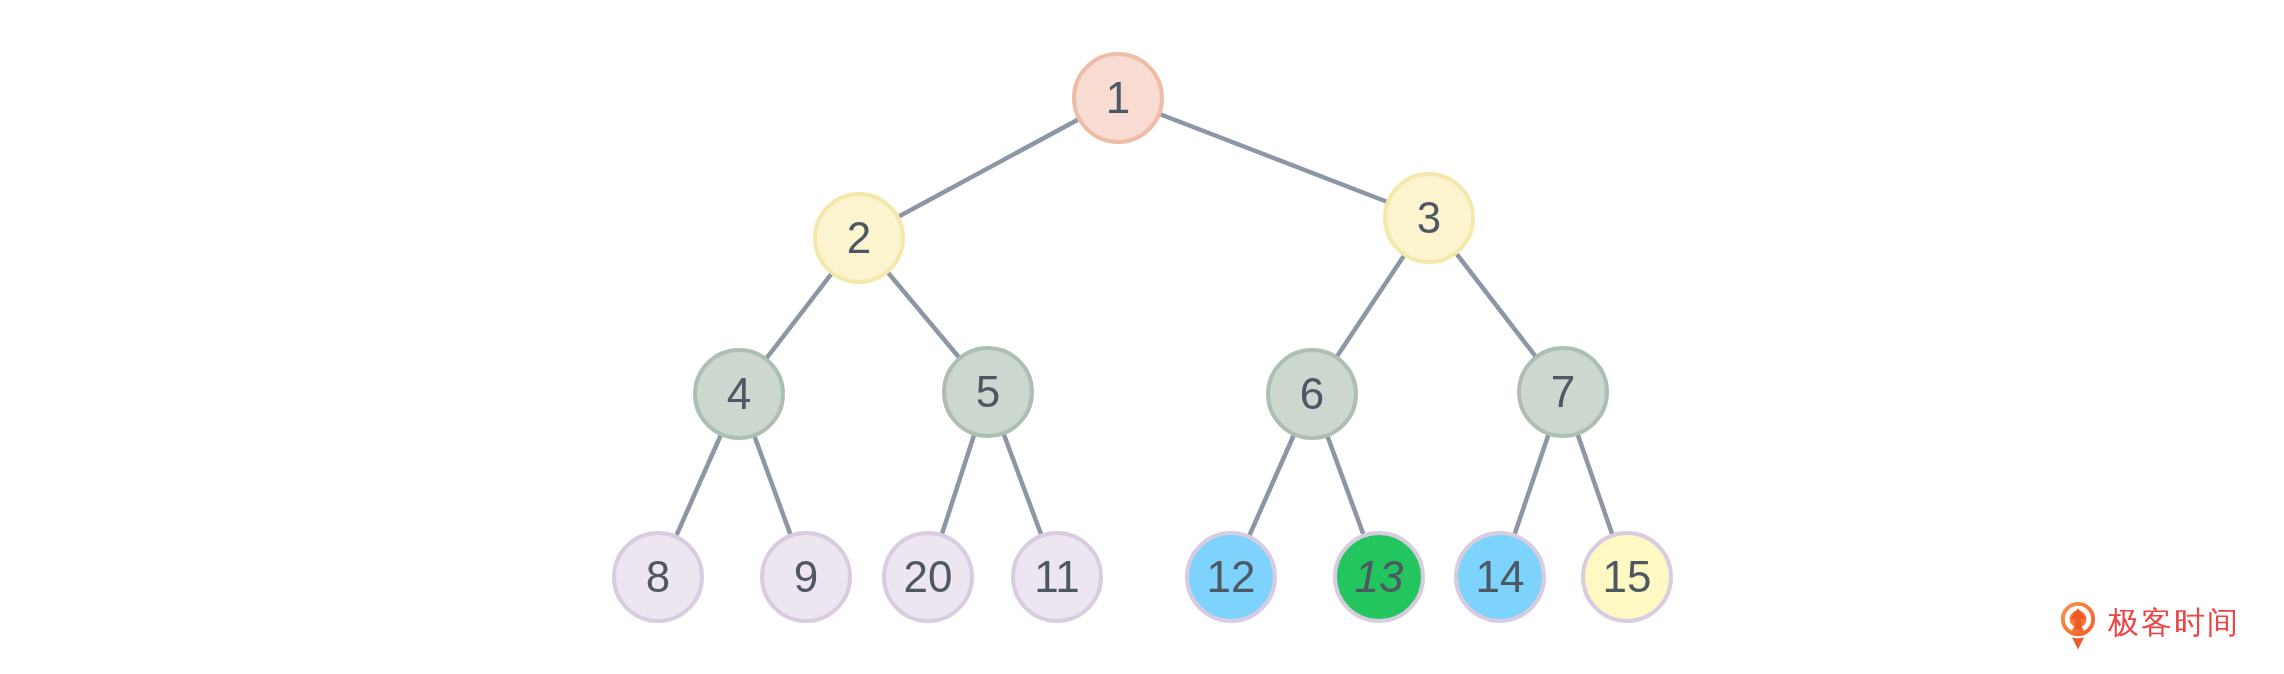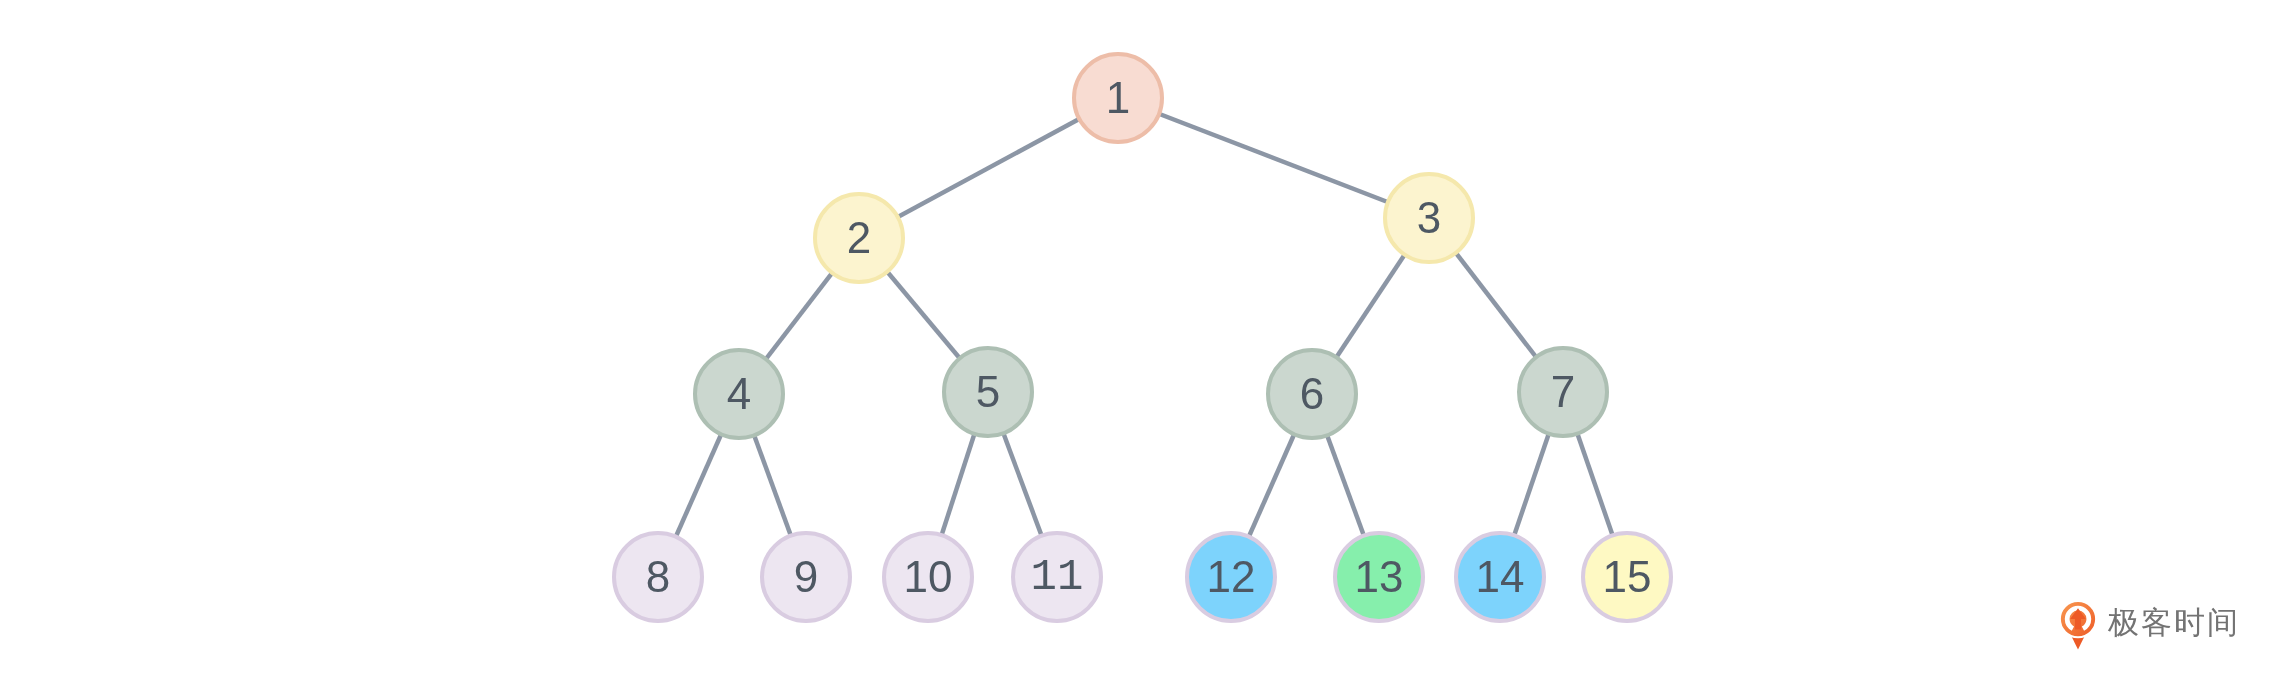--- a/index.html
+++ b/index.html
@@ -48,21 +48,21 @@
     right: 44px;
     display: flex;
     align-items: center;
     gap: 9px;
     z-index: 3;
   }
   .watermark-text {
     font-size: 31px;
     font-weight: 500;
     letter-spacing: 2px;
-    color: #737373;
+    color: #ef4444;
     line-height: 1;
     padding-bottom: 8px;
   }
   .logo-icon {
     display: block;
   }
 </style>
 </head>
 <body>
 
@@ -107,29 +107,29 @@
       <div class="tree-node" style="left: 1563px; top: 392px; width: 92px; height: 92px; background: rgb(203, 215, 207); border: 4px solid rgb(173, 191, 179);">
         <span>7</span>
       </div>
       <div class="tree-node" style="left: 658px; top: 577px; width: 92px; height: 92px; background: rgb(237, 230, 241); border: 4px solid rgb(217, 204, 225);">
         <span>8</span>
       </div>
       <div class="tree-node" style="left: 806px; top: 577px; width: 92px; height: 92px; background: rgb(237, 230, 241); border: 4px solid rgb(217, 204, 225);">
         <span>9</span>
       </div>
       <div class="tree-node" style="left: 928px; top: 577px; width: 92px; height: 92px; background: rgb(237, 230, 241); border: 4px solid rgb(217, 204, 225);">
-        <span>10</span>
+        <span>20</span>
       </div>
-      <div class="tree-node" style="left: 1057px; top: 577px; width: 92px; height: 92px; background: rgb(237, 230, 241); border: 4px solid rgb(217, 204, 225); font-family: Liberation Mono, monospace;">
+      <div class="tree-node" style="left: 1057px; top: 577px; width: 92px; height: 92px; background: rgb(237, 230, 241); border: 4px solid rgb(217, 204, 225);">
         <span>11</span>
       </div>
       <div class="tree-node" style="left: 1231px; top: 577px; width: 92px; height: 92px; background: #7dd3fc; border: 4px solid rgb(217, 204, 225);">
         <span>12</span>
       </div>
-      <div class="tree-node" style="left: 1379px; top: 577px; width: 92px; height: 92px; background: #86efac; border: 4px solid rgb(217, 204, 225);">
+      <div class="tree-node" style="left: 1379px; top: 577px; width: 92px; height: 92px; background: #22c55e; border: 4px solid rgb(217, 204, 225); font-style: italic;">
         <span>13</span>
       </div>
       <div class="tree-node" style="left: 1500px; top: 577px; width: 92px; height: 92px; background: #7dd3fc; border: 4px solid rgb(217, 204, 225);">
         <span>14</span>
       </div>
       <div class="tree-node" style="left: 1627px; top: 577px; width: 92px; height: 92px; background: #fef9c3; border: 4px solid rgb(217, 204, 225);">
         <span>15</span>
       </div>
     </div>
 

